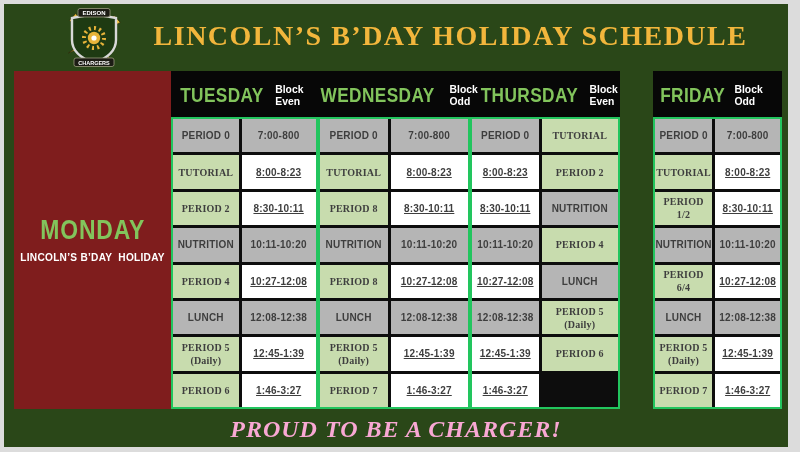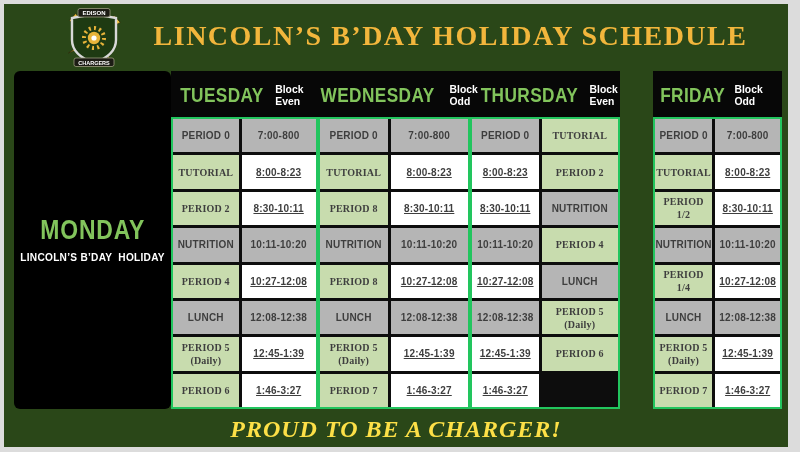--- a/index.html
+++ b/index.html
@@ -22,22 +22,22 @@
     font-family:"Liberation Serif", serif; font-weight:700;
     font-size:28px; color:#f2b63c; letter-spacing:1.5px;
     white-space:nowrap;
   }
   
   .schedule {
     position:absolute; left:10px; top:67px; width:768px; height:338px;
     display:flex; justify-content:space-between;
   }
   .monday-col {
-    width:157px; background:#000000;
-    display:flex; flex-direction:column; align-items:center; justify-content:center;border-radius:6px;
+    width:157px; background:#7f1d1d;
+    display:flex; flex-direction:column; align-items:center; justify-content:center;
   }
   .monday-name {
     color:#82c45c; font-size:27px; font-weight:700; line-height:1;
     transform:scaleX(0.85); letter-spacing:1px;
   }
   .monday-sub {
     color:#ffffff; font-size:11px; font-weight:700; margin-top:7px;
     transform:scaleX(0.92); white-space:pre; letter-spacing:0.3px;
   }
   .day-col { width:152px; display:flex; flex-direction:column; }
@@ -64,21 +64,21 @@
     line-height:1.3; letter-spacing:0.2px; padding:1px;
   }
   .cell.gray  { background:#b5b5b5; }
   .cell.green { background:#c8dcae;font-family:Liberation Serif, serif; }
   .cell.white { background:#ffffff;text-decoration:underline; }
   
   .footer {
     position:absolute; left:0; right:0; top:408px; height:34px;
     display:flex; align-items:center; justify-content:center;
     font-family:"Liberation Serif", serif; font-style:italic; font-weight:700;
-    font-size:24px; color:#fde047; letter-spacing:1px; white-space:nowrap;
+    font-size:24px; color:#f9a8d4; letter-spacing:1px; white-space:nowrap;
   }
 </style>
 </head>
 <body>
 
 <div class="panel">
 
   <div class="header">
     <svg class="logo" viewBox="0 0 94 62">
 
@@ -254,21 +254,21 @@
           <div class="cell time white">8:00-8:23</div>
           <div class="cell period green">
             <div>PERIOD 1/2</div>
           </div>
           <div class="cell time white">8:30-10:11</div>
           <div class="cell period gray">
             <div>NUTRITION</div>
           </div>
           <div class="cell time gray">10:11-10:20</div>
           <div class="cell period green">
-            <div>PERIOD 1/4</div>
+            <div>PERIOD 6/4</div>
           </div>
           <div class="cell time white">10:27-12:08</div>
           <div class="cell period gray">
             <div>LUNCH</div>
           </div>
           <div class="cell time gray">12:08-12:38</div>
           <div class="cell period green">
             <div>PERIOD 5</div>
             <div>(Daily)</div>
           </div>

